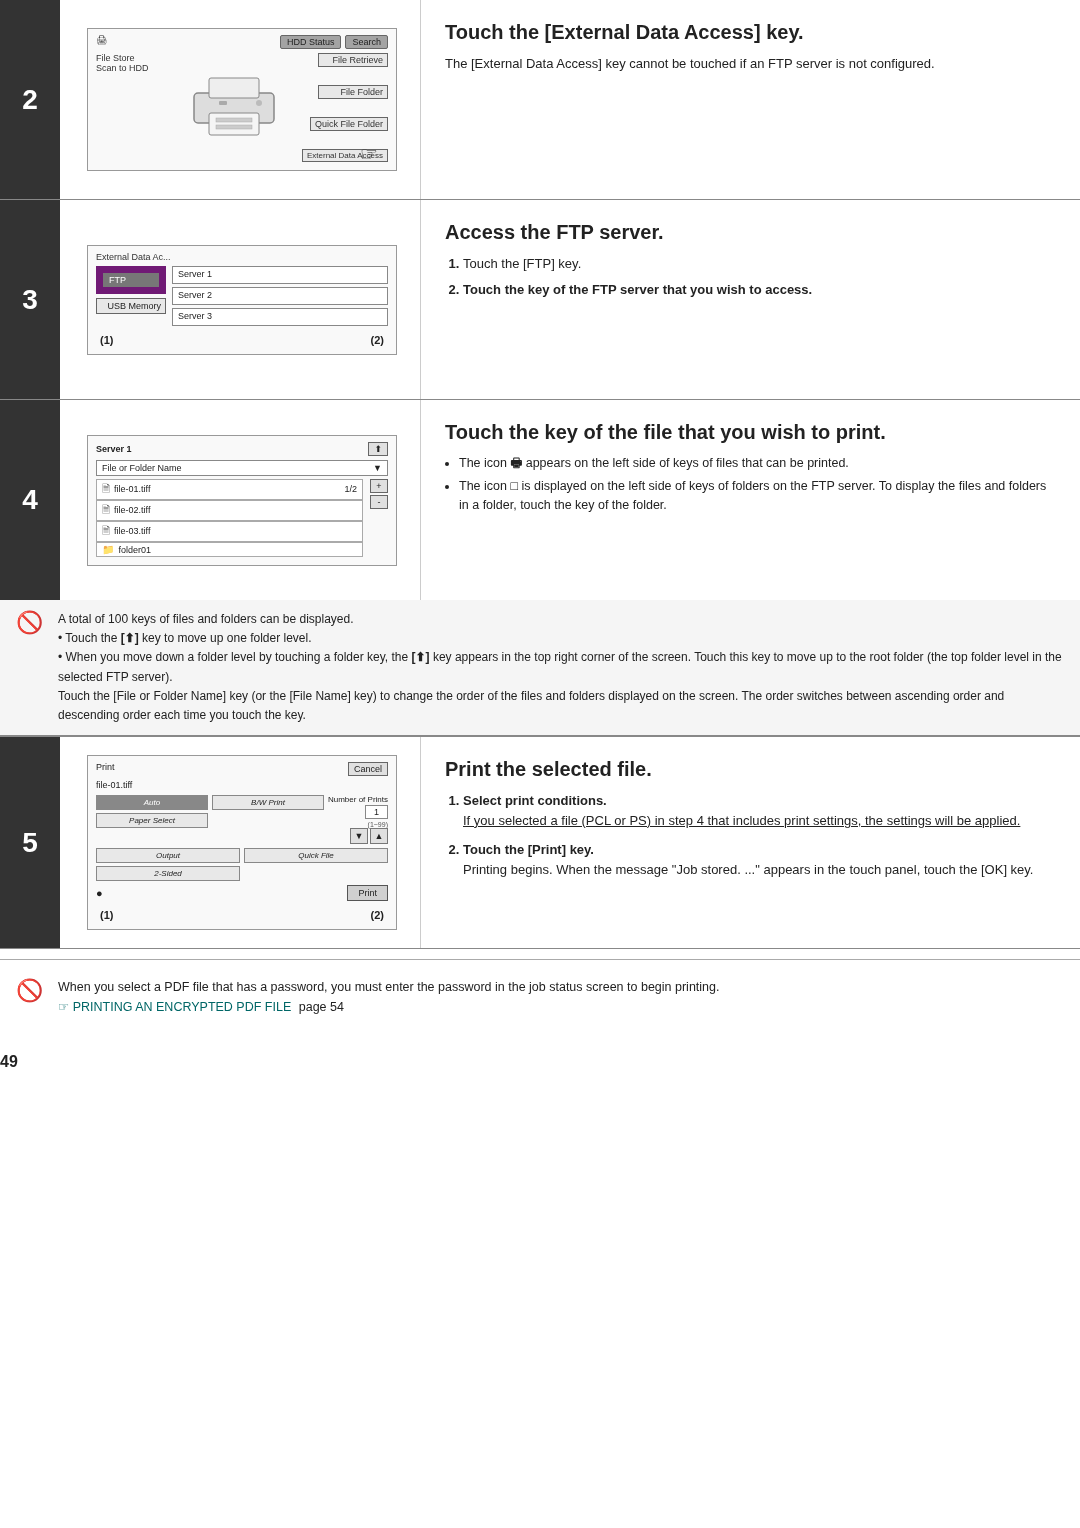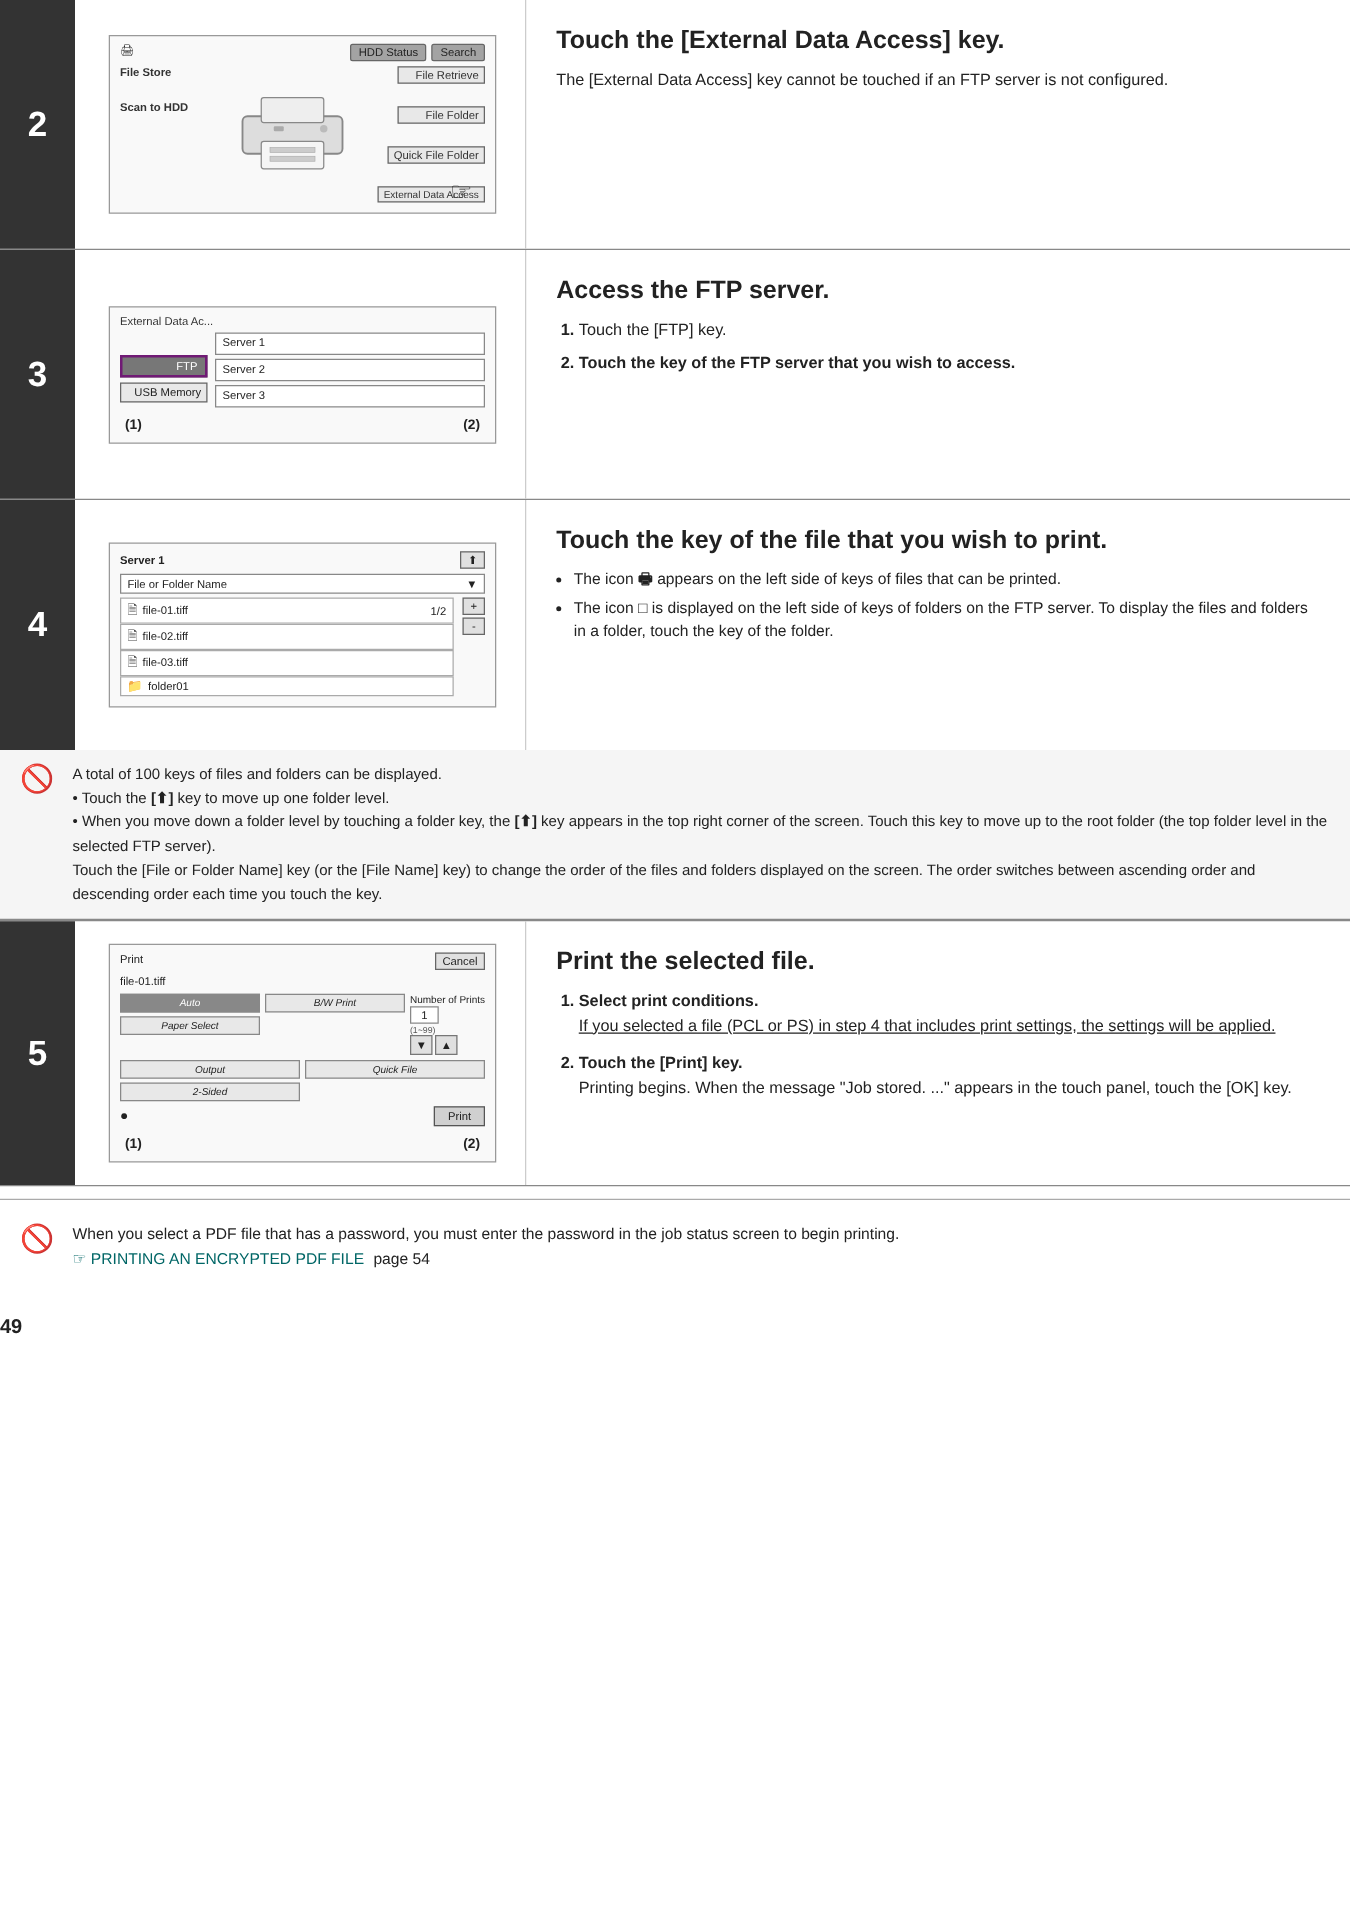--- a/index.html
+++ b/index.html
@@ -107,23 +107,22 @@
       border-radius: 2px;
     }
     .diag-step2-body {
       display: flex;
       flex-direction: row;
       gap: 6px;
     }
     .diag-left-menu {
       display: flex;
       flex-direction: column;
-      gap: 18px;
+      gap: 0;
       min-width: 70px;
-      font-weight: bold;
     }
     .diag-menu-item {
       font-size: 9px;
       color: #333;
     }
     .diag-printer-img {
       flex: 1;
       display: flex;
       align-items: center;
       justify-content: center;
@@ -169,27 +168,26 @@
       flex-direction: row;
       gap: 6px;
     }
     .diag-ftp-left {
       display: flex;
       flex-direction: column;
       gap: 4px;
       min-width: 70px;
     }
     .diag-ftp-btn {
-      border: 2px solid #701a75;
+      border: 7px solid #701a75;
       background: #777;
       color: #fff;
       font-size: 9px;
       padding: 2px 6px;
-      text-align: right;
-      margin-top: 18px;
+      text-align: left;
     }
     .diag-ftp-btn2 {
       border: 1px solid #666;
       background: #e8e8e8;
       font-size: 9px;
       padding: 2px 4px;
       text-align: right;
     }
     .diag-ftp-right {
       flex: 1;
@@ -338,21 +336,21 @@
       padding: 2px 3px;
       text-align: center;
     }
     .diag-opt-btn.active {
       background: #888;
       color: #fff;
     }
     .diag-count-col {
       display: flex;
       flex-direction: column;
-      align-items: flex-start;
+      align-items: flex-end;
       min-width: 60px;
     }
     .diag-count-label {
       font-size: 8px;
       margin-bottom: 1px;
     }
     .diag-count-box {
       border: 1px solid #888;
       background: #fff;
       font-size: 9px;

